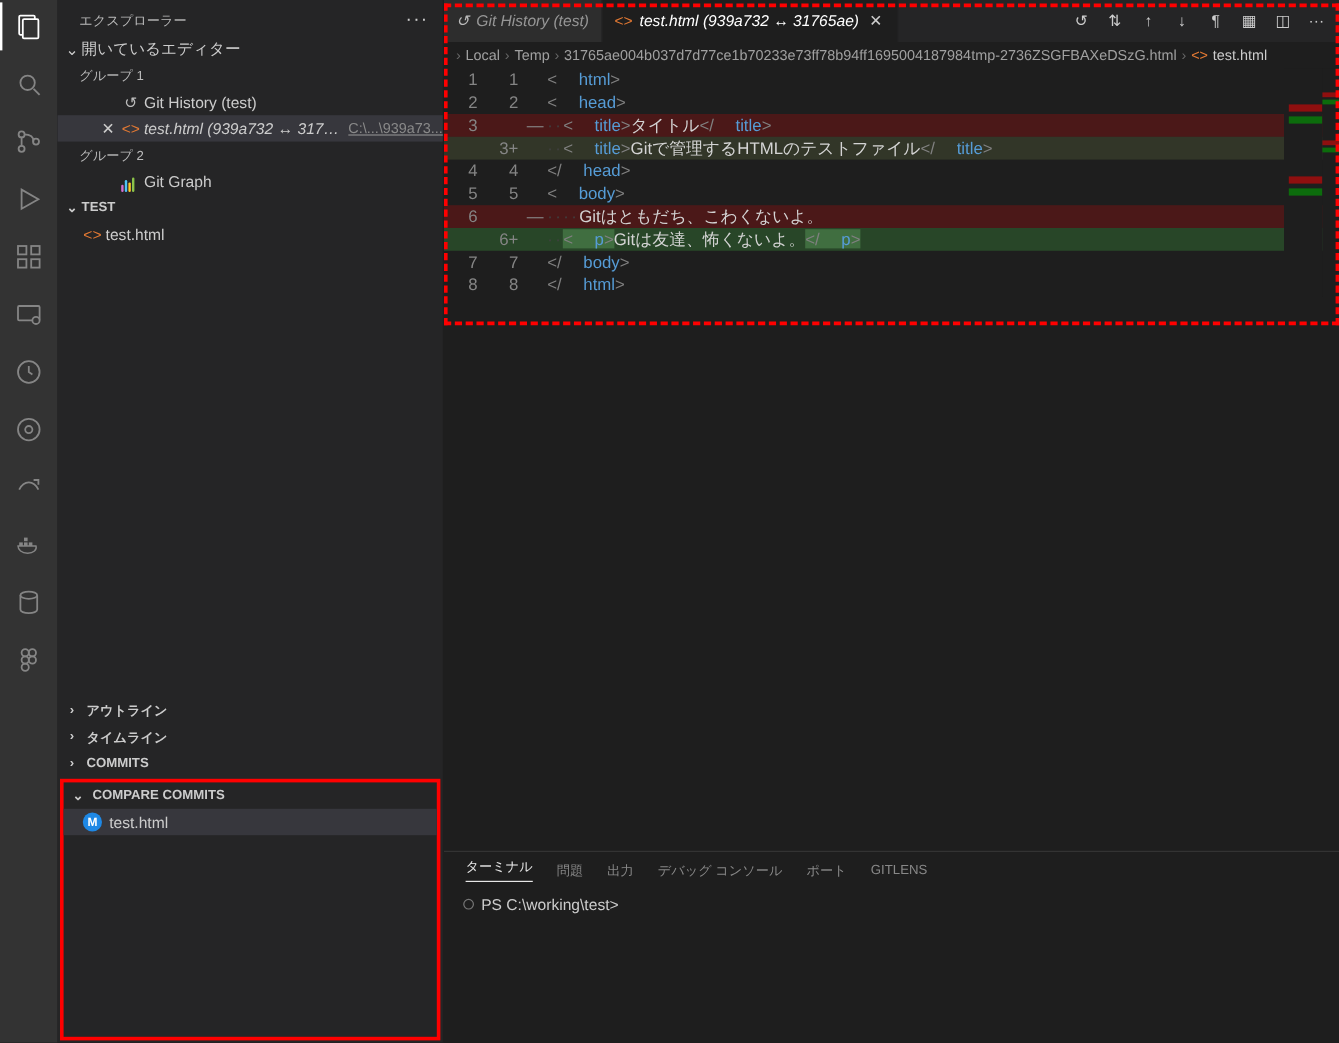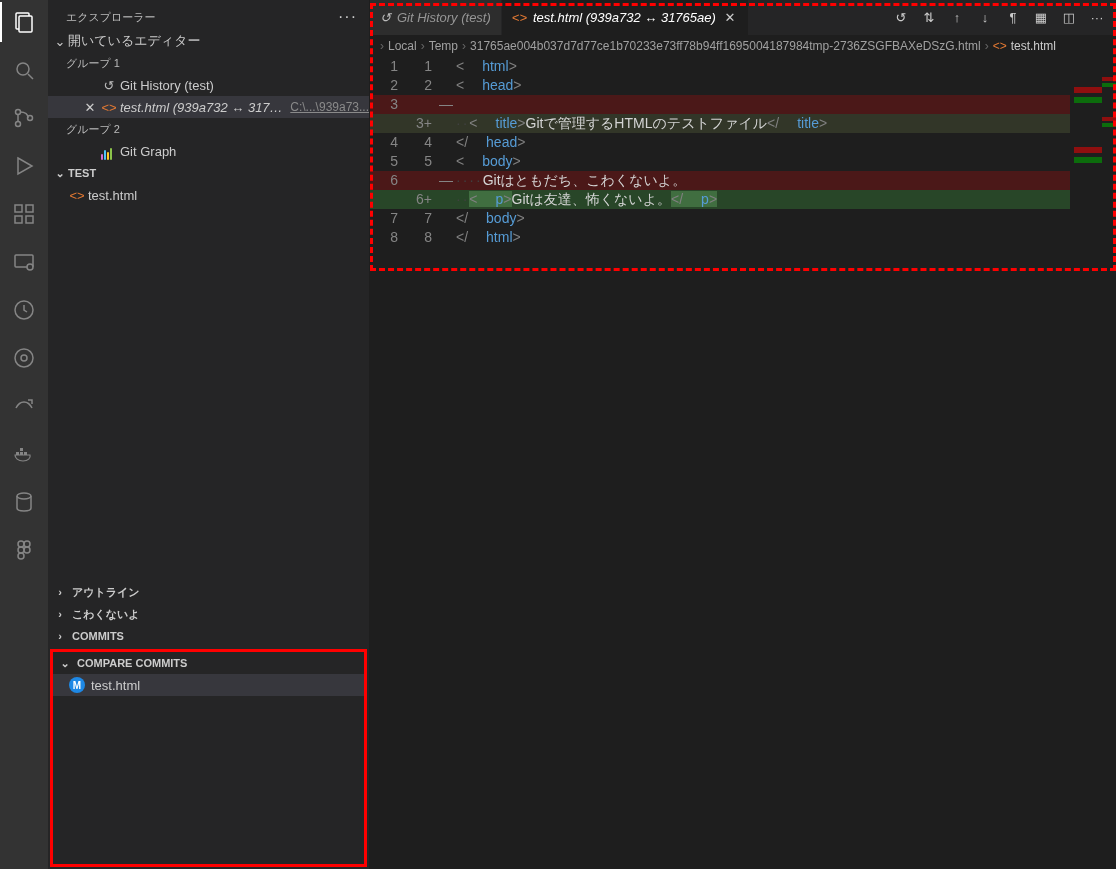--- a/index.html
+++ b/index.html
@@ -219,21 +219,21 @@
     </div>
 
     <div class="grow"></div>
 
     <div class="panel-section">
       <span class="chev">›</span>
       <span>アウトライン</span>
     </div>
     <div class="panel-section">
       <span class="chev">›</span>
-      <span>こわくないよ</span>
+      <span>タイムライン</span>
     </div>
     <div class="panel-section">
       <span class="chev">›</span>
       <span>COMMITS</span>
     </div>
 
     <div class="compare-box">
       <div class="panel-section" style="border:0;">
         <span class="chev">⌄</span>
         <span>COMPARE COMMITS</span>
@@ -299,20 +299,21 @@
                 <div class="col-num">2</div>
                 <div class="col-num2">2</div>
                 <div class="gutter-mark"></div>
                 <div class="code-text"><span class="t-tag">&lt;</span><span class="t-name">head</span><span class="t-tag">&gt;</span></div>
               </div>
 
             <div class="code-line bg-del">
                 <div class="col-num">3</div>
                 <div class="col-num2"></div>
                 <div class="gutter-mark">—</div>
+                <div class="code-text"><span class="dot-lead">··</span><span class="t-tag">&lt;</span><span class="t-name">title</span><span class="t-tag">&gt;</span><span class="t-txt">タイトル</span><span class="t-tag">&lt;/</span><span class="t-name">title</span><span class="t-tag">&gt;</span></div>
               </div>
 
             <div class="code-line bg-add cursor-row">
                 <div class="col-num"></div>
                 <div class="col-num2">3+</div>
                 <div class="gutter-mark"></div>
                 <div class="code-text"><span class="dot-lead">··</span><span class="t-tag">&lt;</span><span class="t-name">title</span><span class="t-tag">&gt;</span><span class="t-txt">Gitで管理するHTMLのテストファイル</span><span class="t-tag">&lt;/</span><span class="t-name">title</span><span class="t-tag">&gt;</span></div>
               </div>
 
             <div class="code-line">
@@ -368,14 +369,30 @@
           <div class="ov-slice mm-r" style="top:20px;"></div>
           <div class="ov-slice mm-g" style="top:26px;"></div>
           <div class="ov-slice mm-r" style="top:60px;"></div>
           <div class="ov-slice mm-g" style="top:66px;"></div>
         </div>
       </div>
     </div>
 
     <div style="flex:1"></div>
 
+    <div class="bottom">
+      <div class="bottom-tabs">
+        <span class="bt active">ターミナル</span>
+        <span class="bt">問題</span>
+        <span class="bt">出力</span>
+        <span class="bt">デバッグ コンソール</span>
+        <span class="bt">ポート</span>
+        <span class="bt">GITLENS</span>
+      </div>
+      <div class="term-body">
+        <div class="term-line">
+          <span class="term-circle"></span>
+          <span>PS C:\working\test&gt;</span>
+        </div>
+      </div>
+    </div>
   </div>
 </div>
 
 </body></html>

